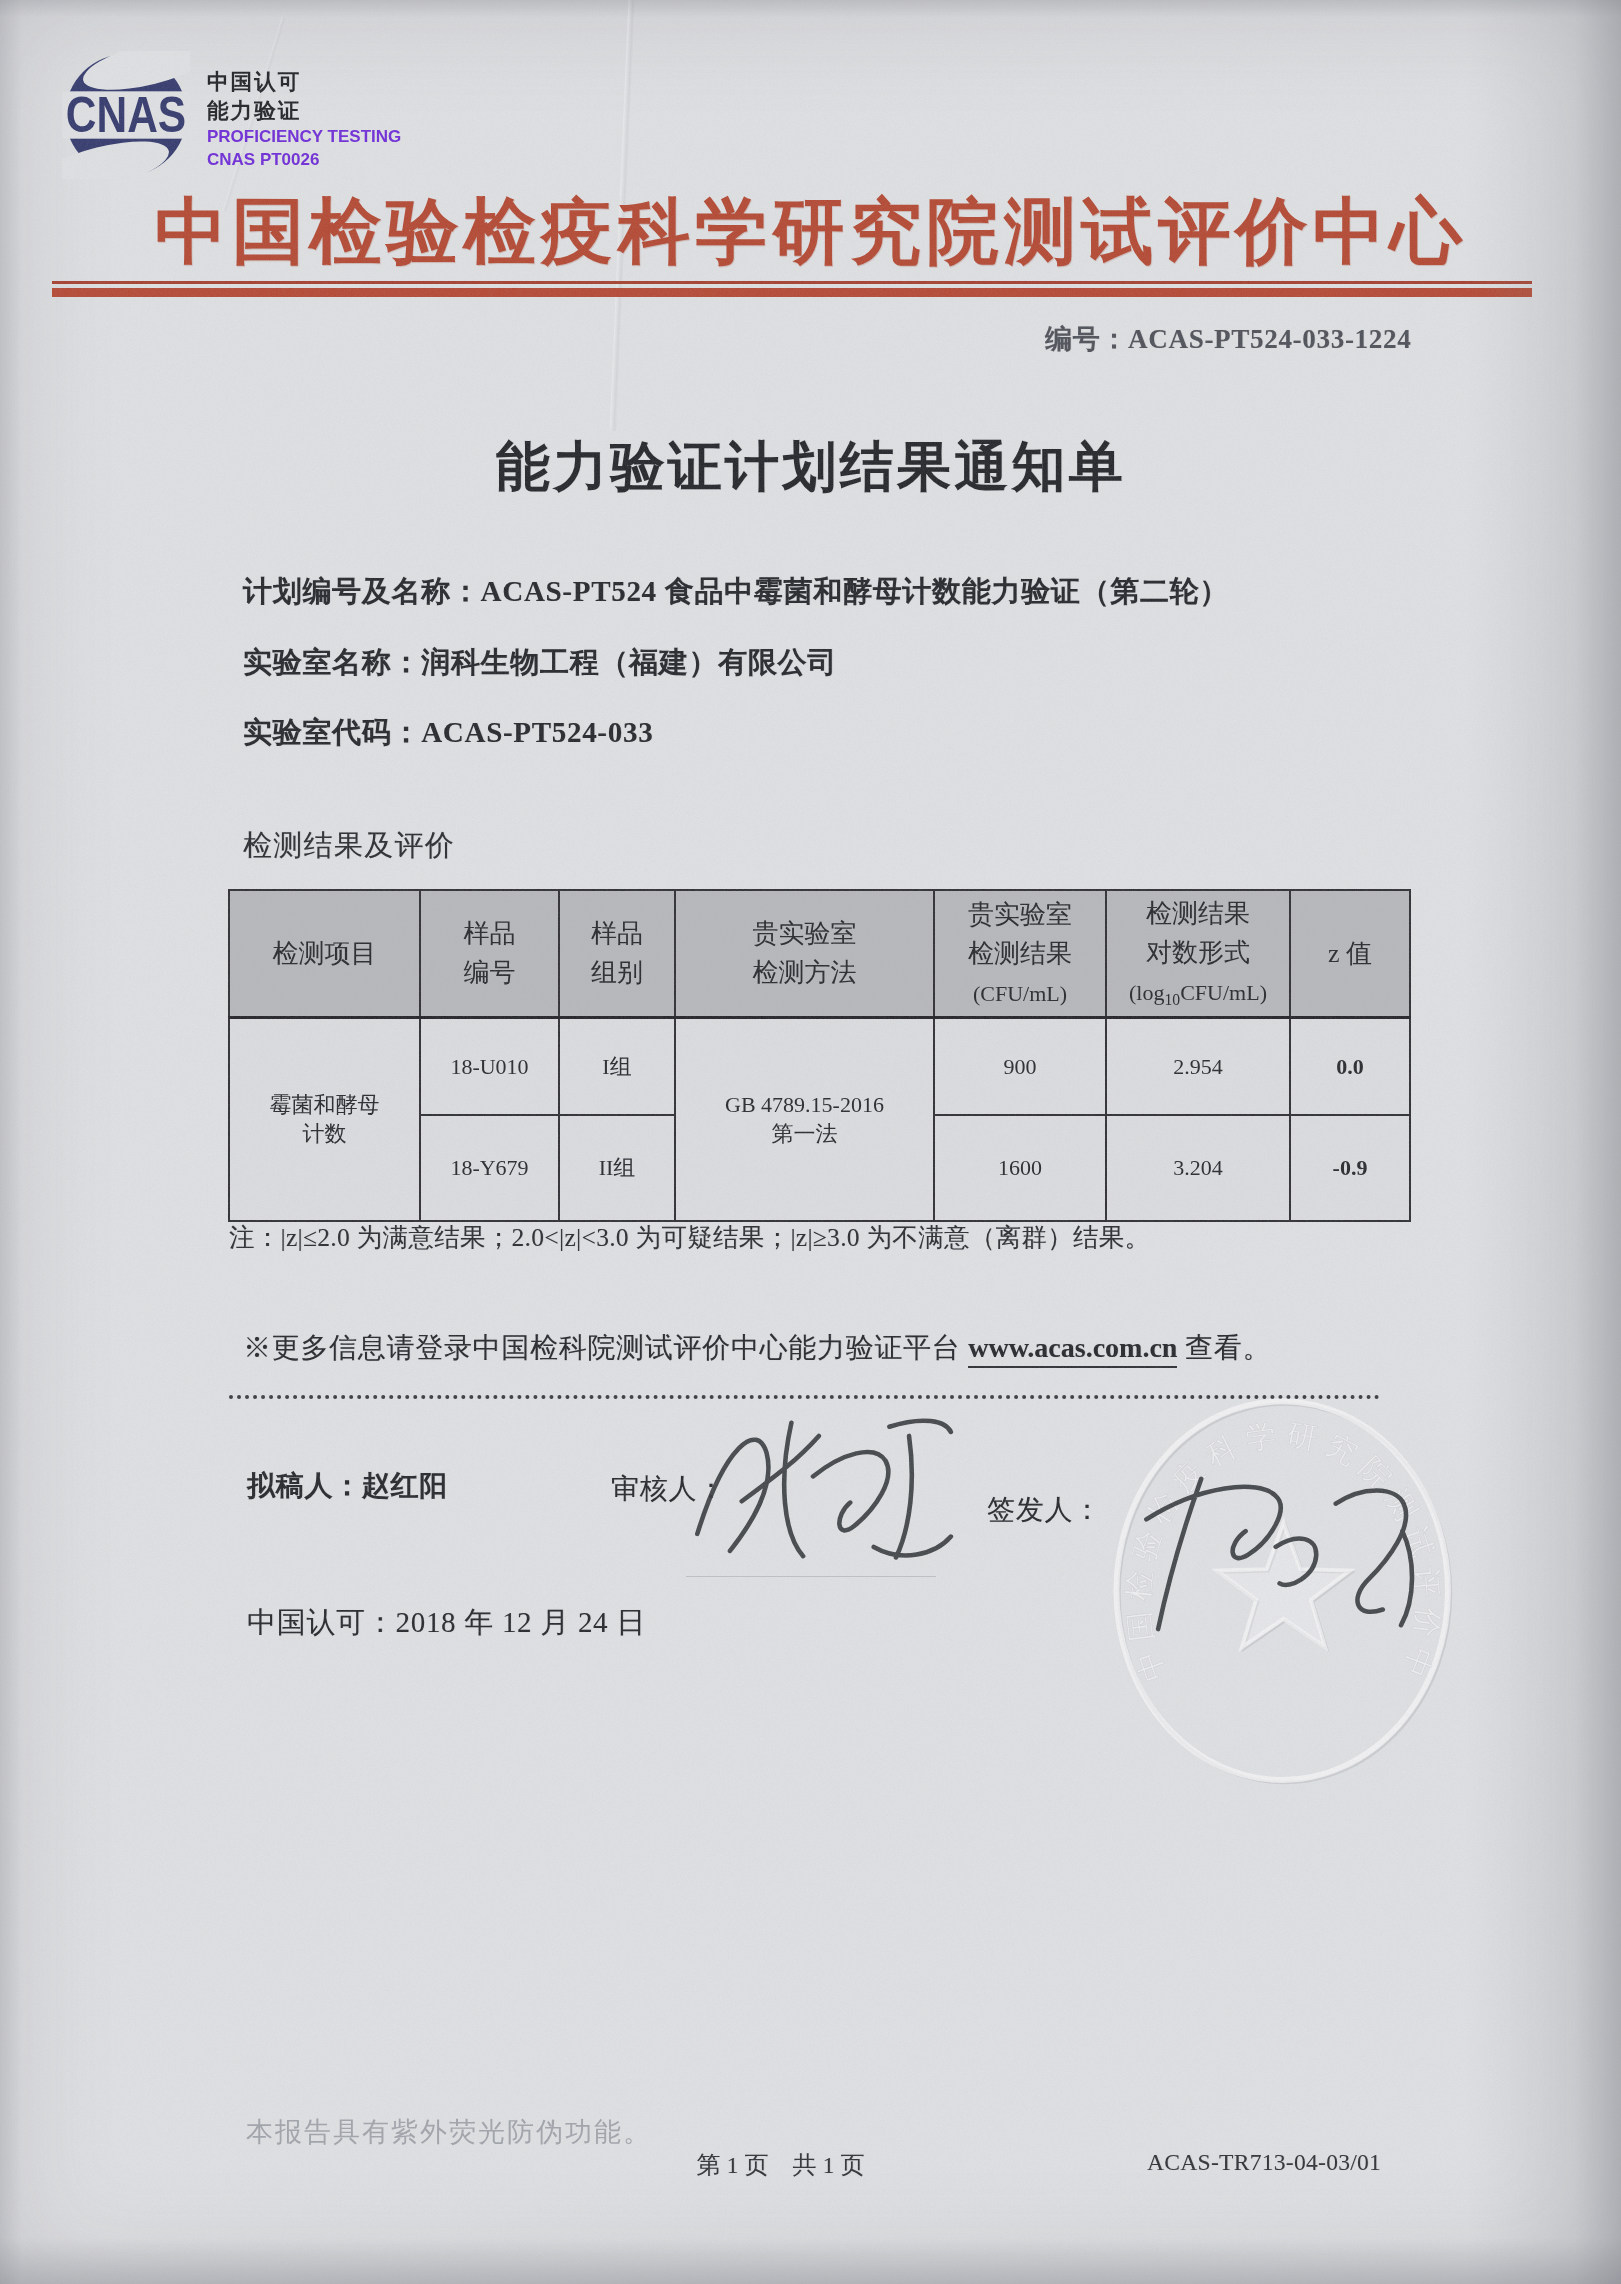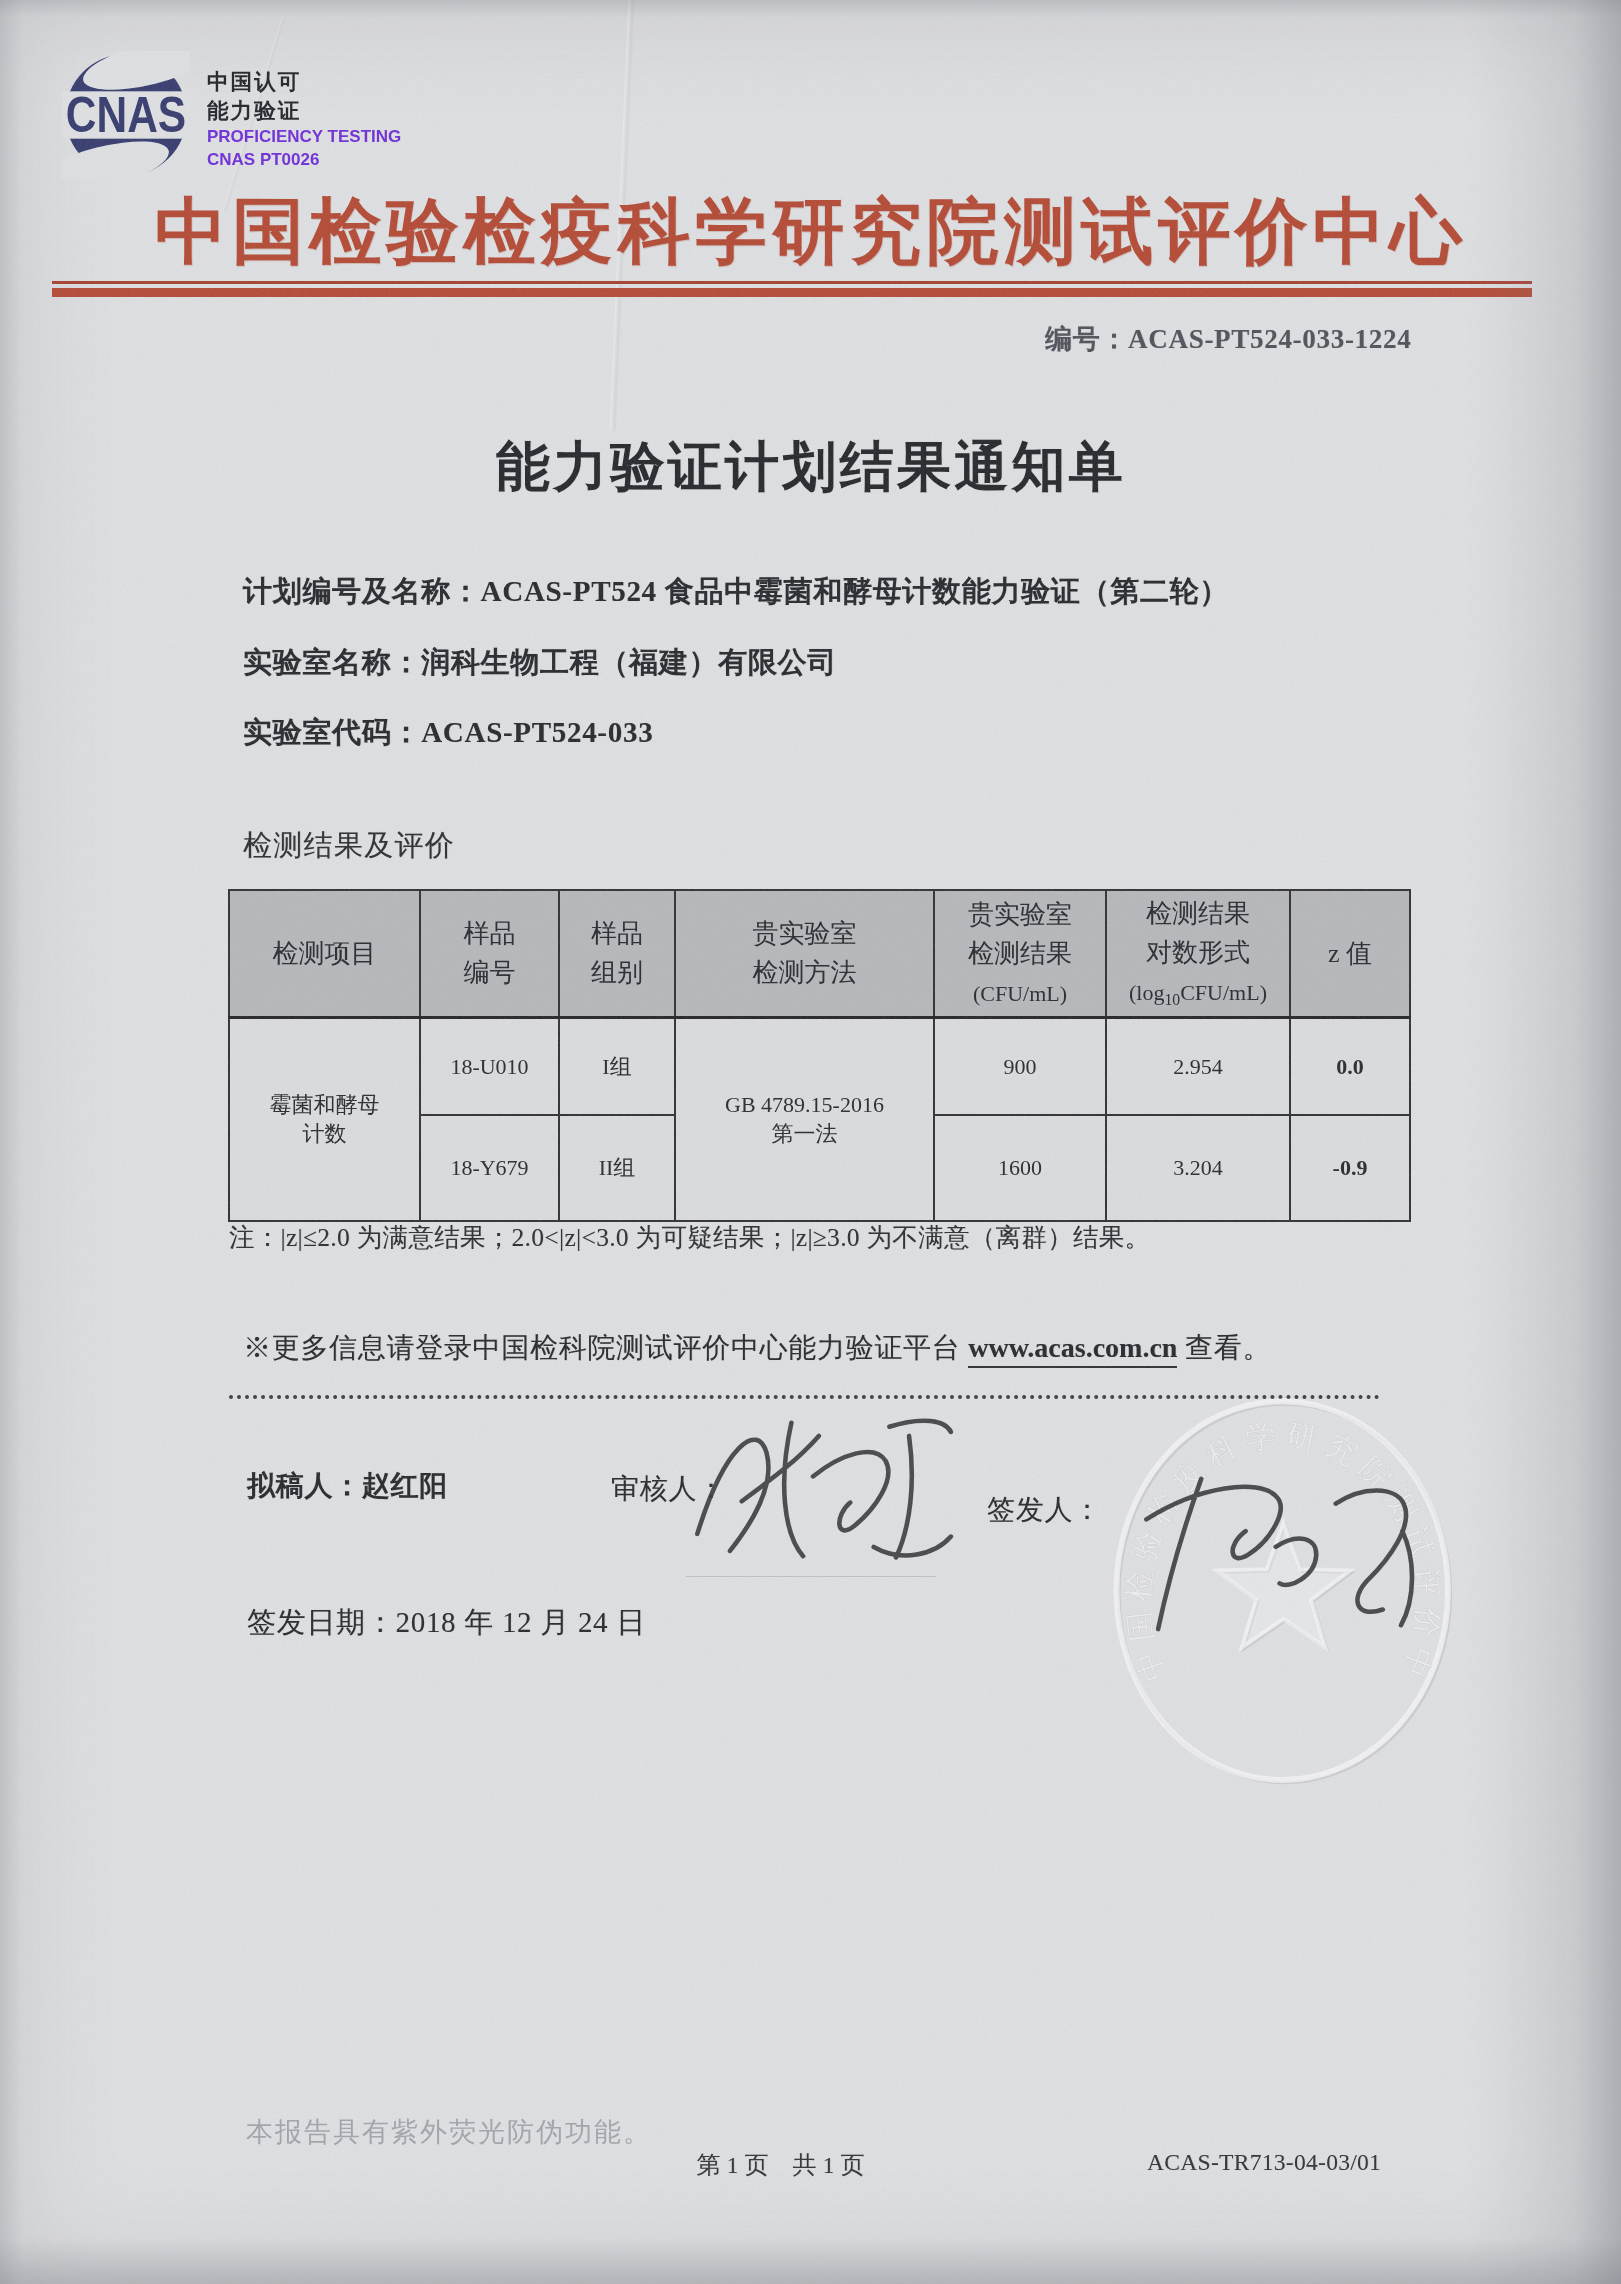--- a/index.html
+++ b/index.html
@@ -236,21 +236,21 @@
   <svg class="abs rev-sig" width="281" height="183" viewBox="0 0 430 280">
     <path class="sig" d="M28 208 C70 72 120 36 134 84 C148 136 108 196 78 234 M96 158 C150 118 182 94 214 58 M172 38 C152 128 160 208 190 242 M205 120 C250 84 300 70 316 96 C332 124 300 170 268 196 C240 218 238 180 262 160 M322 44 C372 28 408 34 416 52 M352 58 C362 128 354 198 332 244 M298 228 C340 252 392 240 416 212"></path>
   </svg>
   <div class="abs rev-underline"></div>
 
   <svg class="abs iss-sig" width="327" height="209" viewBox="0 0 500 320">
     <path class="sig" d="M124 58 C94 142 72 222 58 288 M40 120 C122 68 212 58 238 84 C260 104 230 152 196 174 C168 192 162 160 192 138 M238 162 C272 140 302 148 300 176 C298 206 260 228 244 218 M330 96 C372 68 422 70 434 96 C450 130 410 182 380 212 C350 242 362 272 402 258 M432 138 C452 180 452 242 430 282"></path>
   </svg>
 
   <p class="abs issue-date txtshadow">
-    <span>签发日期：</span><span>2018 年 12 月 24 日</span>
+    <span>中国认可：</span><span>2018 年 12 月 24 日</span>
   </p>
 
   <p class="abs security-note">本报告具有紫外荧光防伪功能。</p>
   <p class="abs page-info txtshadow">第 1 页　共 1 页</p>
   <p class="abs form-code txtshadow">ACAS-TR713-04-03/01</p>
 
   <svg class="noise-svg" viewBox="0 0 2482 3496" width="1622" height="2284">
     <filter id="paperNoise" x="0" y="0" width="100%" height="100%">
       <feTurbulence type="fractalNoise" baseFrequency="0.75" numOctaves="2" stitchTiles="stitch"></feTurbulence>
       <feColorMatrix type="matrix" values="0 0 0 0 0.45  0 0 0 0 0.46  0 0 0 0 0.50  0 0 0 0.45 0"></feColorMatrix>

